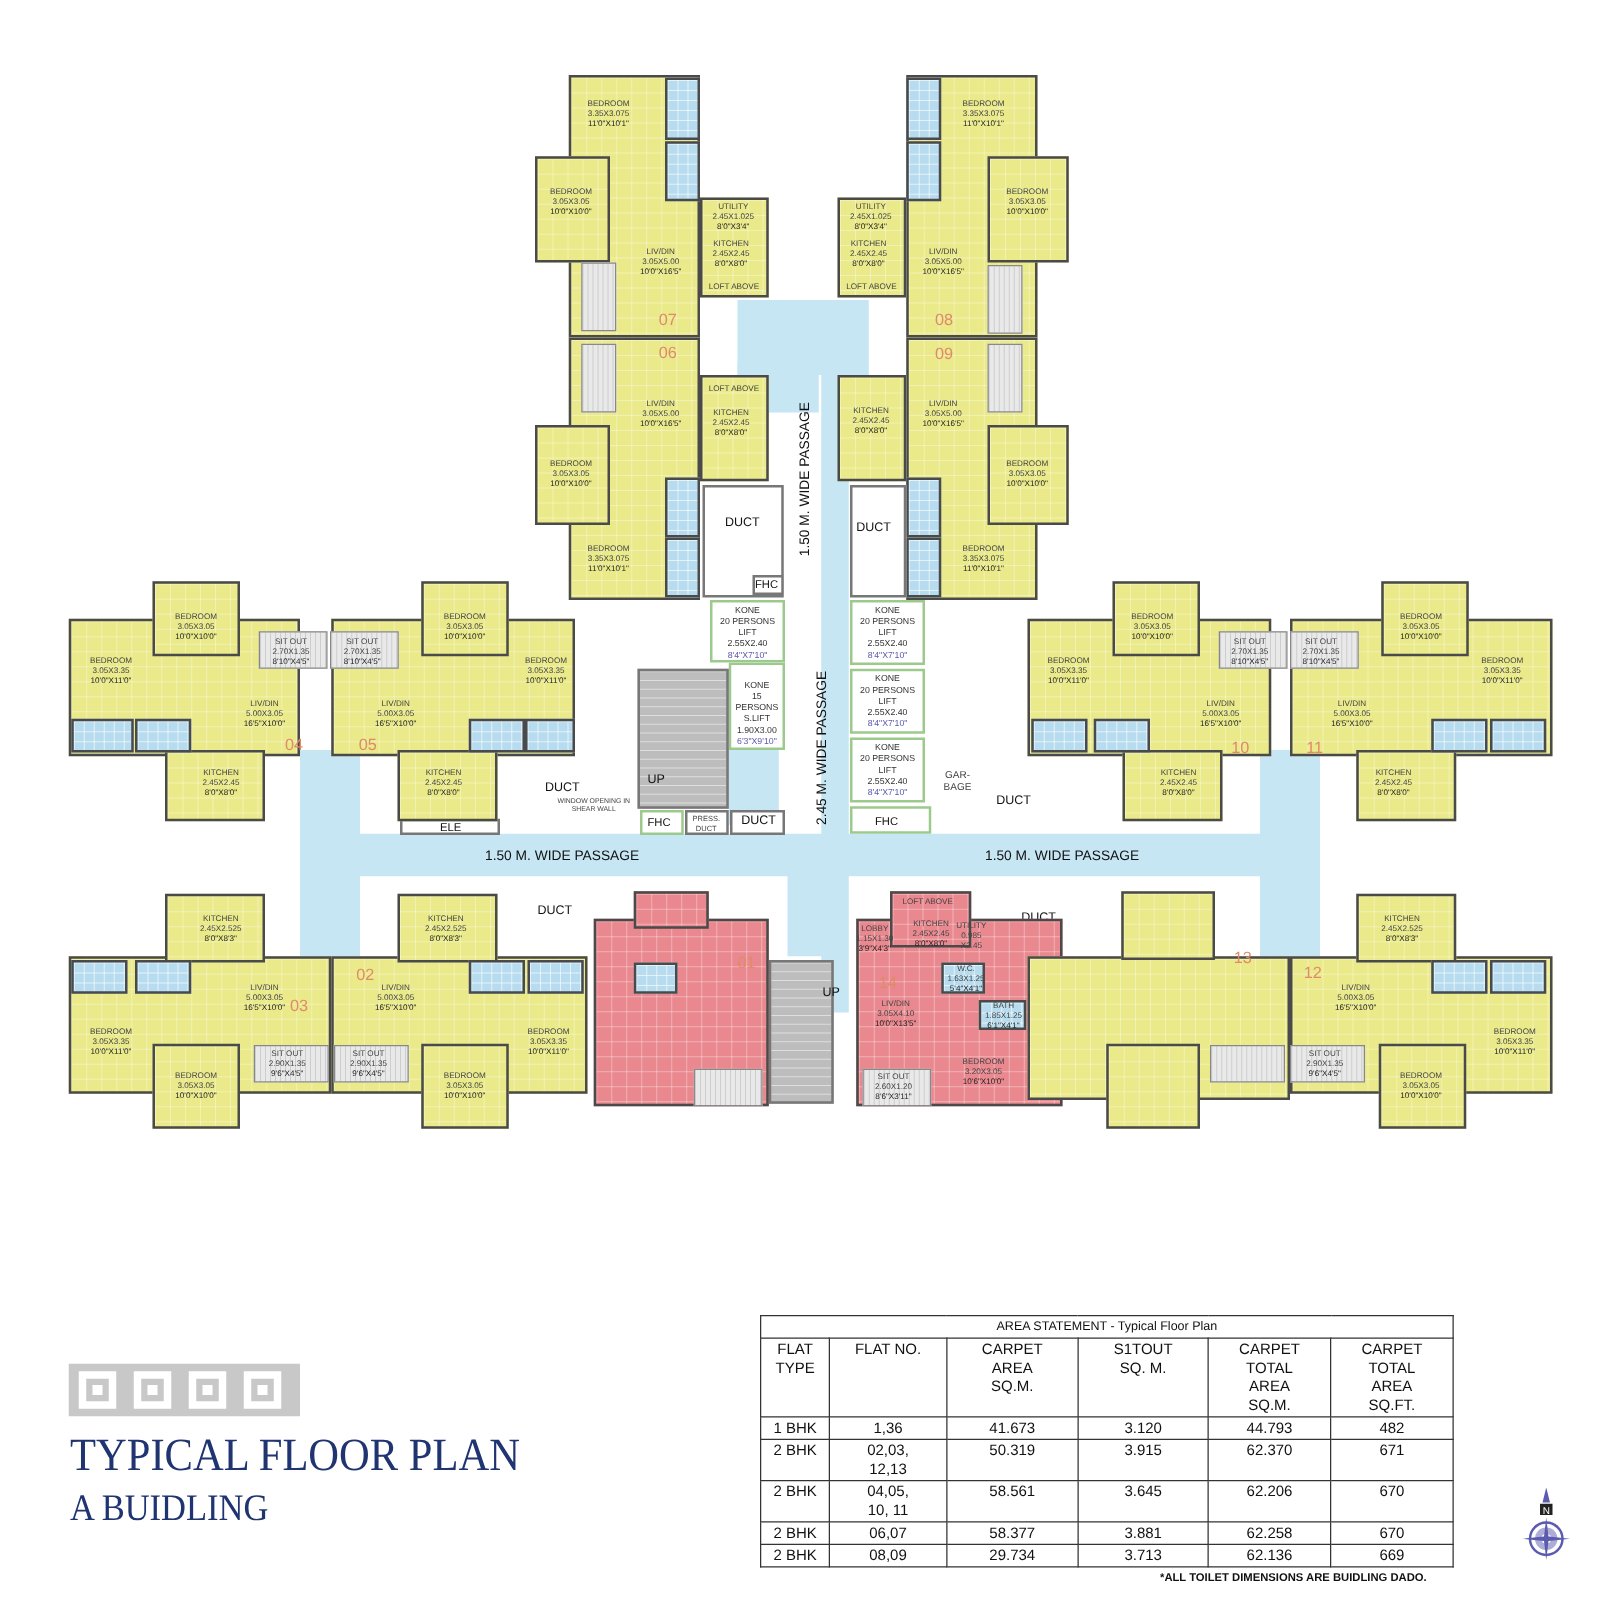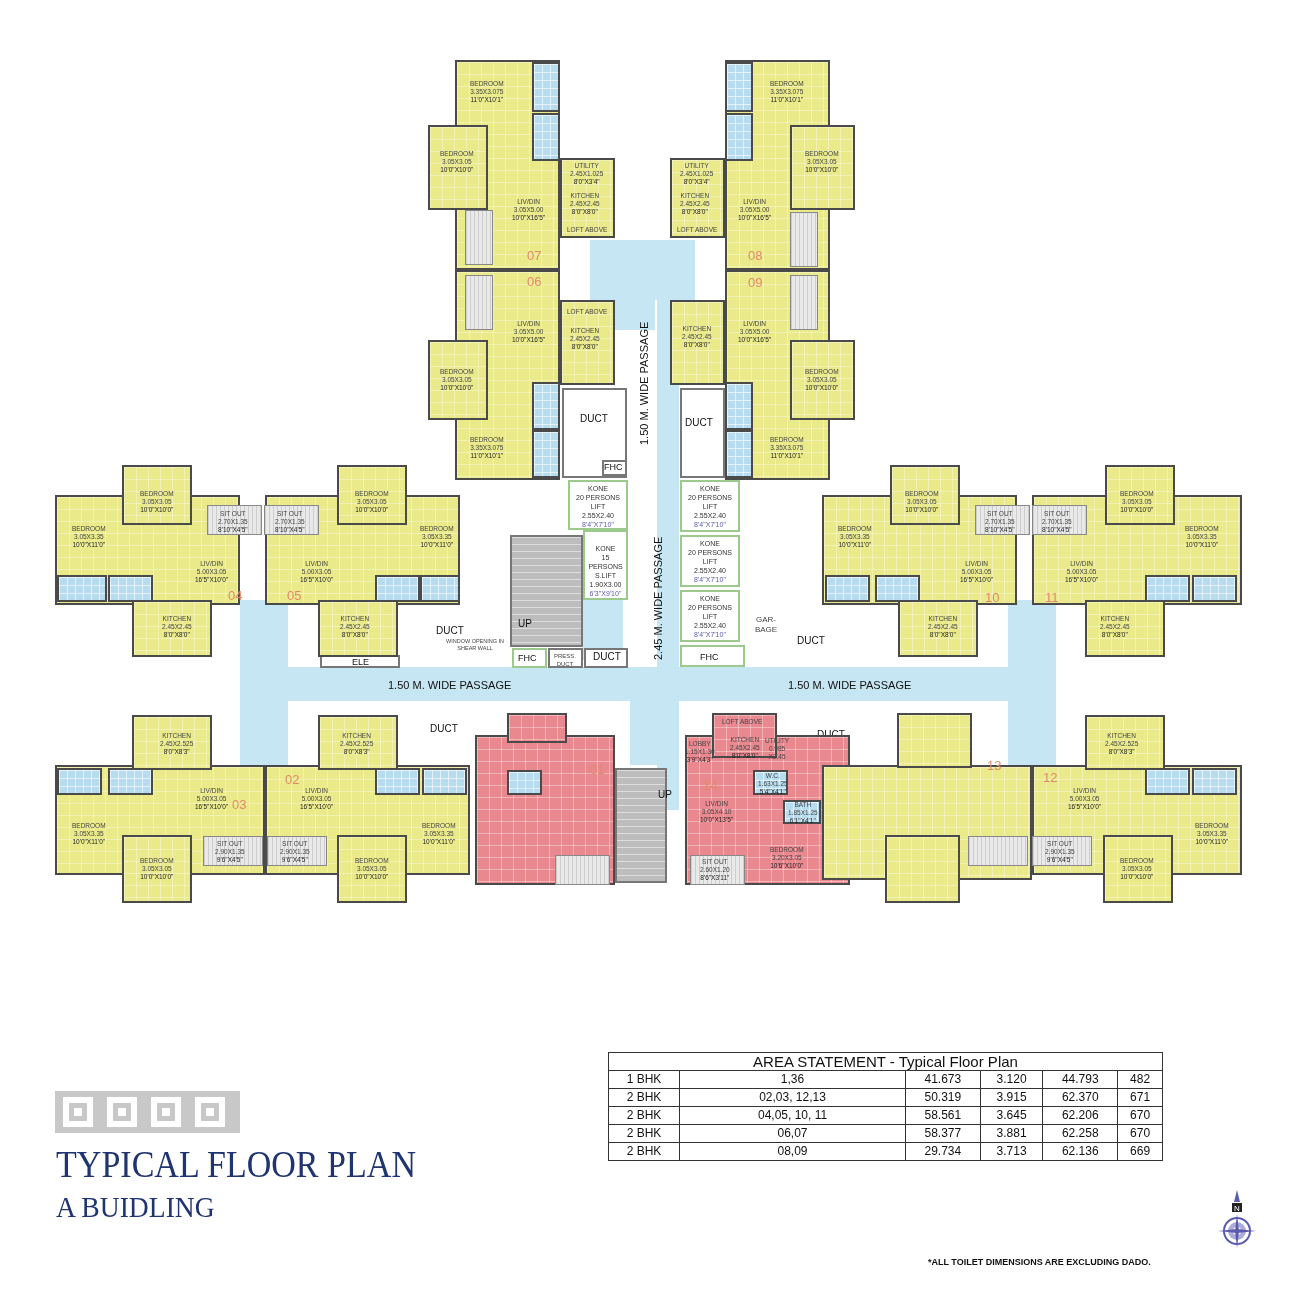--- a/index.html
+++ b/index.html
@@ -19,21 +19,21 @@
   .lift .imp{color:#5b5bb0;}
   .stair{position:absolute;background:#bdbdbd;border:2px solid #777;box-sizing:border-box;
     background-image:linear-gradient(rgba(255,255,255,.5) 1px,transparent 1px);background-size:7px 7px;}
   .lbl{position:absolute;font-size:6.5px;color:#444;text-align:center;line-height:8px;white-space:nowrap;}
   .lbl b{font-weight:normal;color:#222;}
   .fno{position:absolute;font-size:13px;color:#e08a6a;}
   .txt{position:absolute;font-size:10px;color:#111;white-space:nowrap;}
   .vtxt{position:absolute;font-size:11px;color:#111;white-space:nowrap;transform:rotate(-90deg);transform-origin:left top;}
   table.area{position:absolute;left:608px;top:1052px;width:555px;border-collapse:collapse;font-size:12px;color:#111;}
   table.area td,table.area th{border:1px solid #333;font-weight:normal;vertical-align:top;text-align:center;padding:1px 2px;line-height:15px;}
-  table.area .title{font-size:15px;}
+  table.area .title{font-size:10px;}
   .note{position:absolute;left:928px;top:1257px;font-size:9px;font-weight:bold;color:#111;}
   .title1{position:absolute;left:56px;top:1143px;font-family:"Liberation Serif",serif;font-size:37px;color:#1f3470;letter-spacing:0px;transform:scaleX(.92);transform-origin:left;}
   .title2{position:absolute;left:56px;top:1190px;font-family:"Liberation Serif",serif;font-size:30px;color:#1f3470;transform:scaleX(.92);transform-origin:left;}
   .greek{position:absolute;left:55px;top:1091px;width:185px;height:42px;background:#c8c8c8;}
   .greek span{position:absolute;top:6px;width:30px;height:30px;background:#ffffff;}
   .greek span i{position:absolute;left:6px;top:6px;width:18px;height:18px;background:#c8c8c8;}
   .greek span i b{position:absolute;left:5px;top:5px;width:8px;height:8px;background:#ffffff;}
 </style>
 </head>
 <body>
@@ -278,20 +278,28 @@
 </div>
 <div class="title1">TYPICAL FLOOR PLAN</div>
 <div class="title2">A BUIDLING</div>
 
 <table class="area">
   <tbody>
       <tr>
         <th colspan="6" class="title">AREA STATEMENT - Typical Floor Plan</th>
       </tr>
   <tr>
+    <th style="width:88px;">FLAT TYPE</th>
+    <th style="width:95px;">FLAT NO.</th>
+    <th style="width:96px;padding:1px 20px;">CARPET AREA SQ.M.</th>
+    <th style="width:96px;padding:1px 20px;">S1TOUT SQ. M.</th>
+    <th style="width:86px;padding:1px 18px;">CARPET TOTAL AREA SQ.M.</th>
+    <th style="width:86px;padding:1px 18px;">CARPET TOTAL AREA SQ.FT.</th>
+  </tr>
+  <tr>
     <td>1 BHK</td>
     <td>1,36</td>
     <td>41.673</td>
     <td>3.120</td>
     <td>44.793</td>
     <td>482</td>
   </tr>
   <tr>
     <td>2 BHK</td>
     <td style="padding:1px 28px;">02,03, 12,13</td>
@@ -319,21 +327,21 @@
   <tr>
     <td>2 BHK</td>
     <td>08,09</td>
     <td>29.734</td>
     <td>3.713</td>
     <td>62.136</td>
     <td>669</td>
   </tr>
 </tbody>
   </table>
-<div class="note">*ALL TOILET DIMENSIONS ARE EXCLUDING DADO.</div>
+<div class="note">*ALL TOILET DIMENSIONS ARE BUIDLING DADO.</div>
 
 <div class="abs" style="left:1212px;top:1188px;width:50px;height:70px;">
   <svg width="50" height="70" viewBox="0 0 50 70">
     <polygon points="25,2 28,14 22,14" fill="#5b5bb0"></polygon>
     <rect x="20" y="15" width="10" height="9" fill="#222"></rect>
     <text x="25" y="23" font-size="8" fill="#fff" text-anchor="middle" font-family="Liberation Sans, sans-serif">N</text>
     <circle cx="25" cy="43" r="13" fill="none" stroke="#5b5bb0" stroke-width="2"></circle>
     <circle cx="25" cy="43" r="9" fill="#5b5bb0" opacity="0.5"></circle>
     <circle cx="25" cy="43" r="4" fill="#ffffff"></circle>
     <polygon points="25,26 27,43 23,43" fill="#5b5bb0"></polygon>

